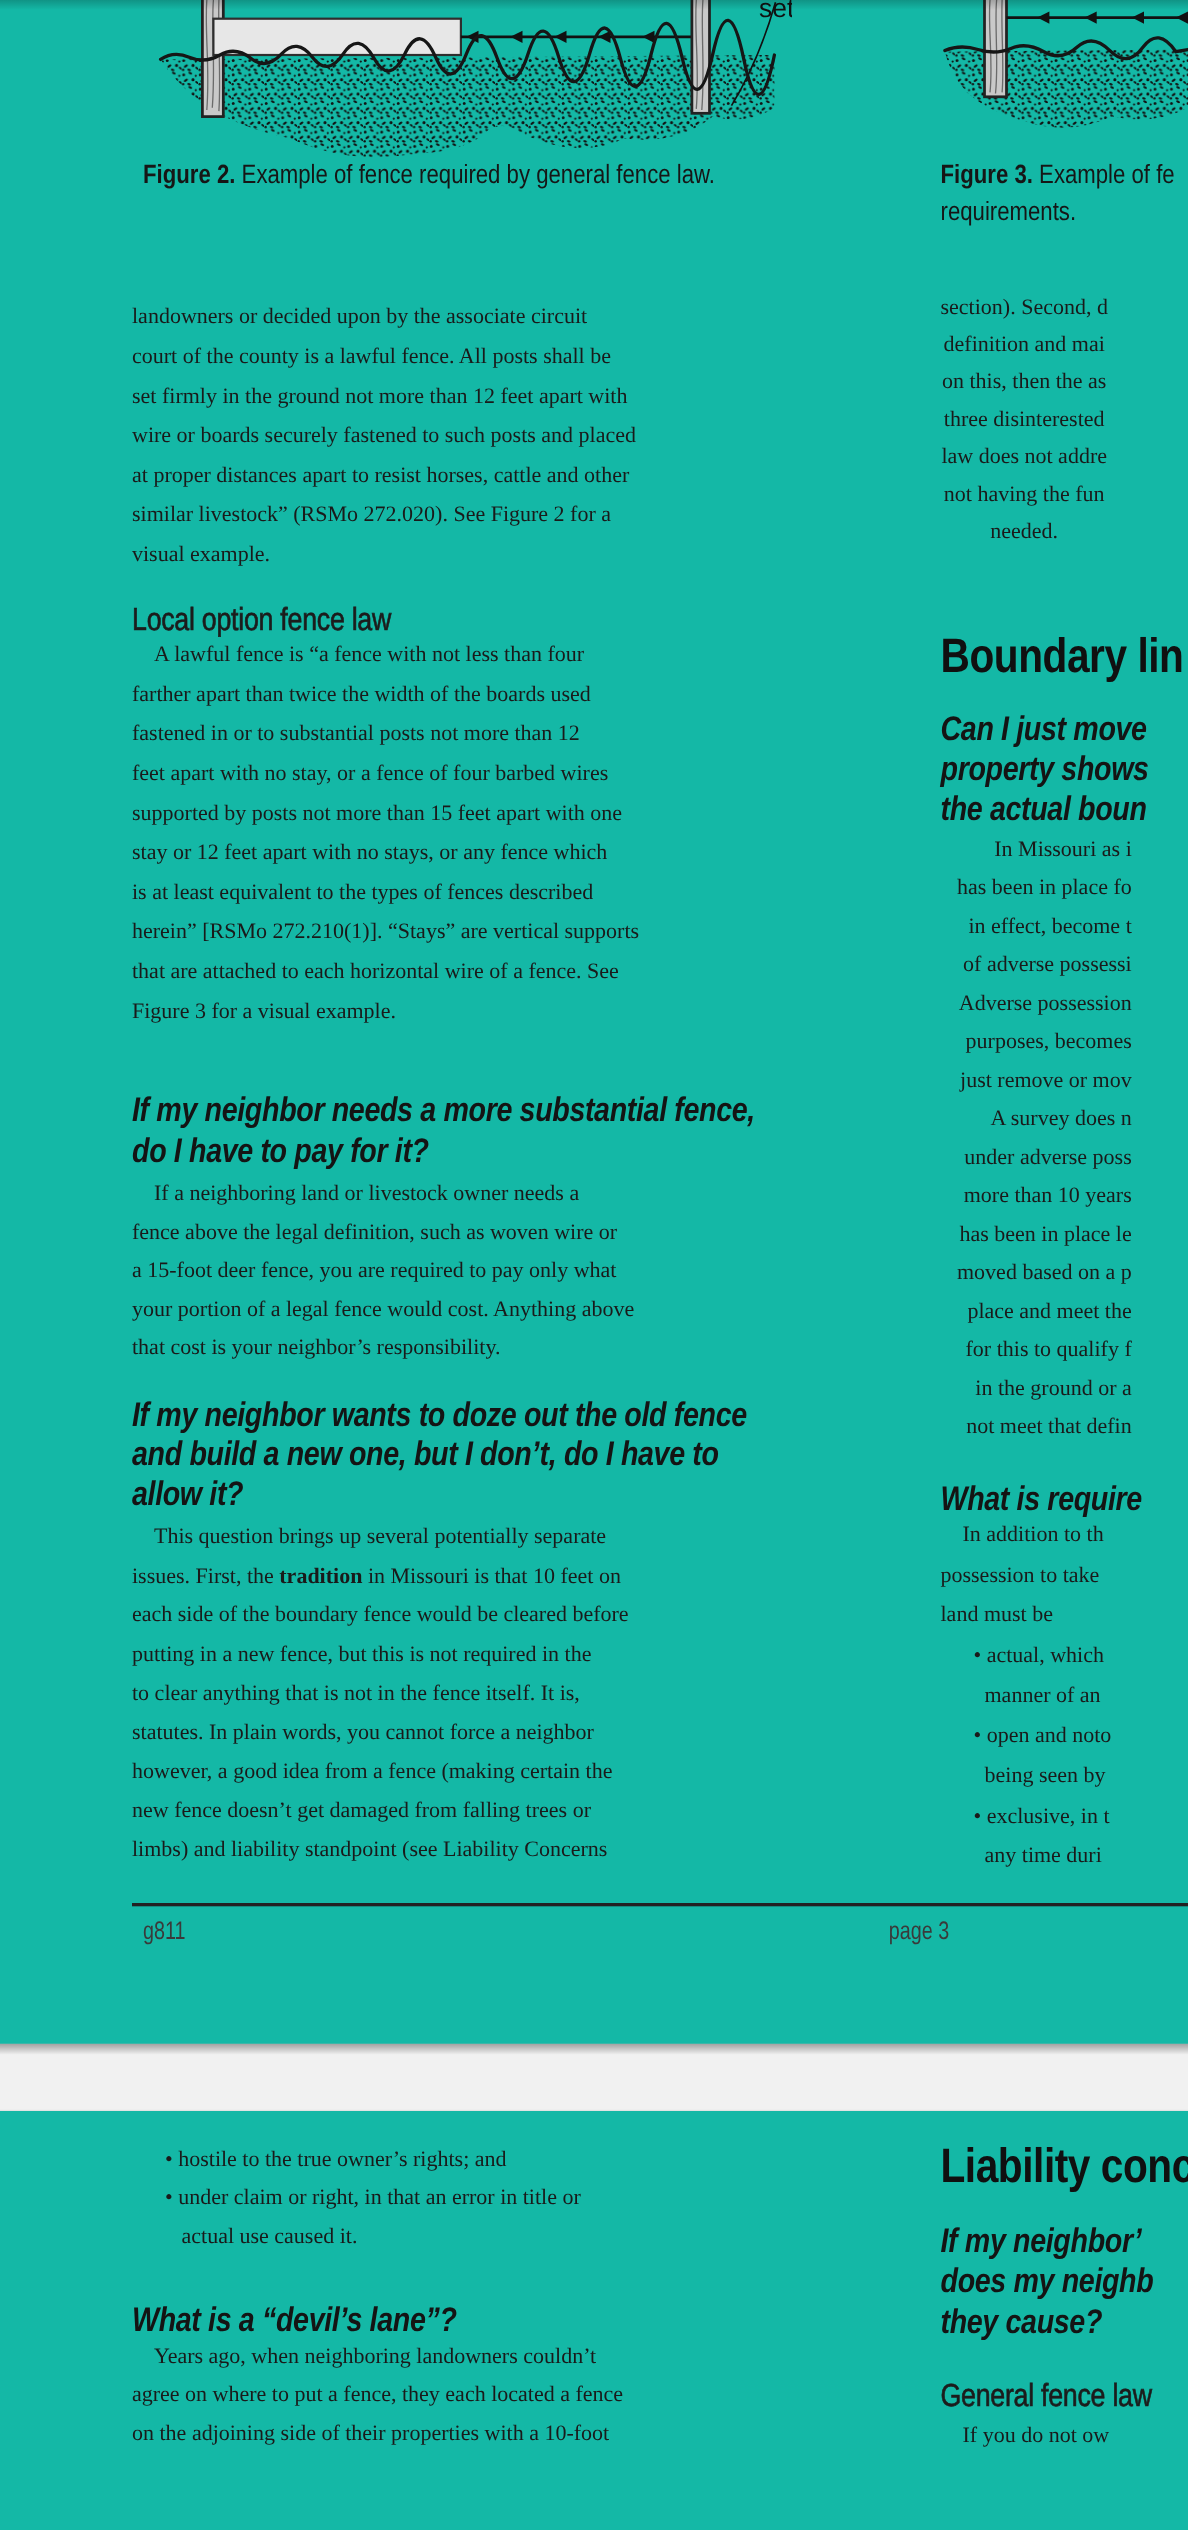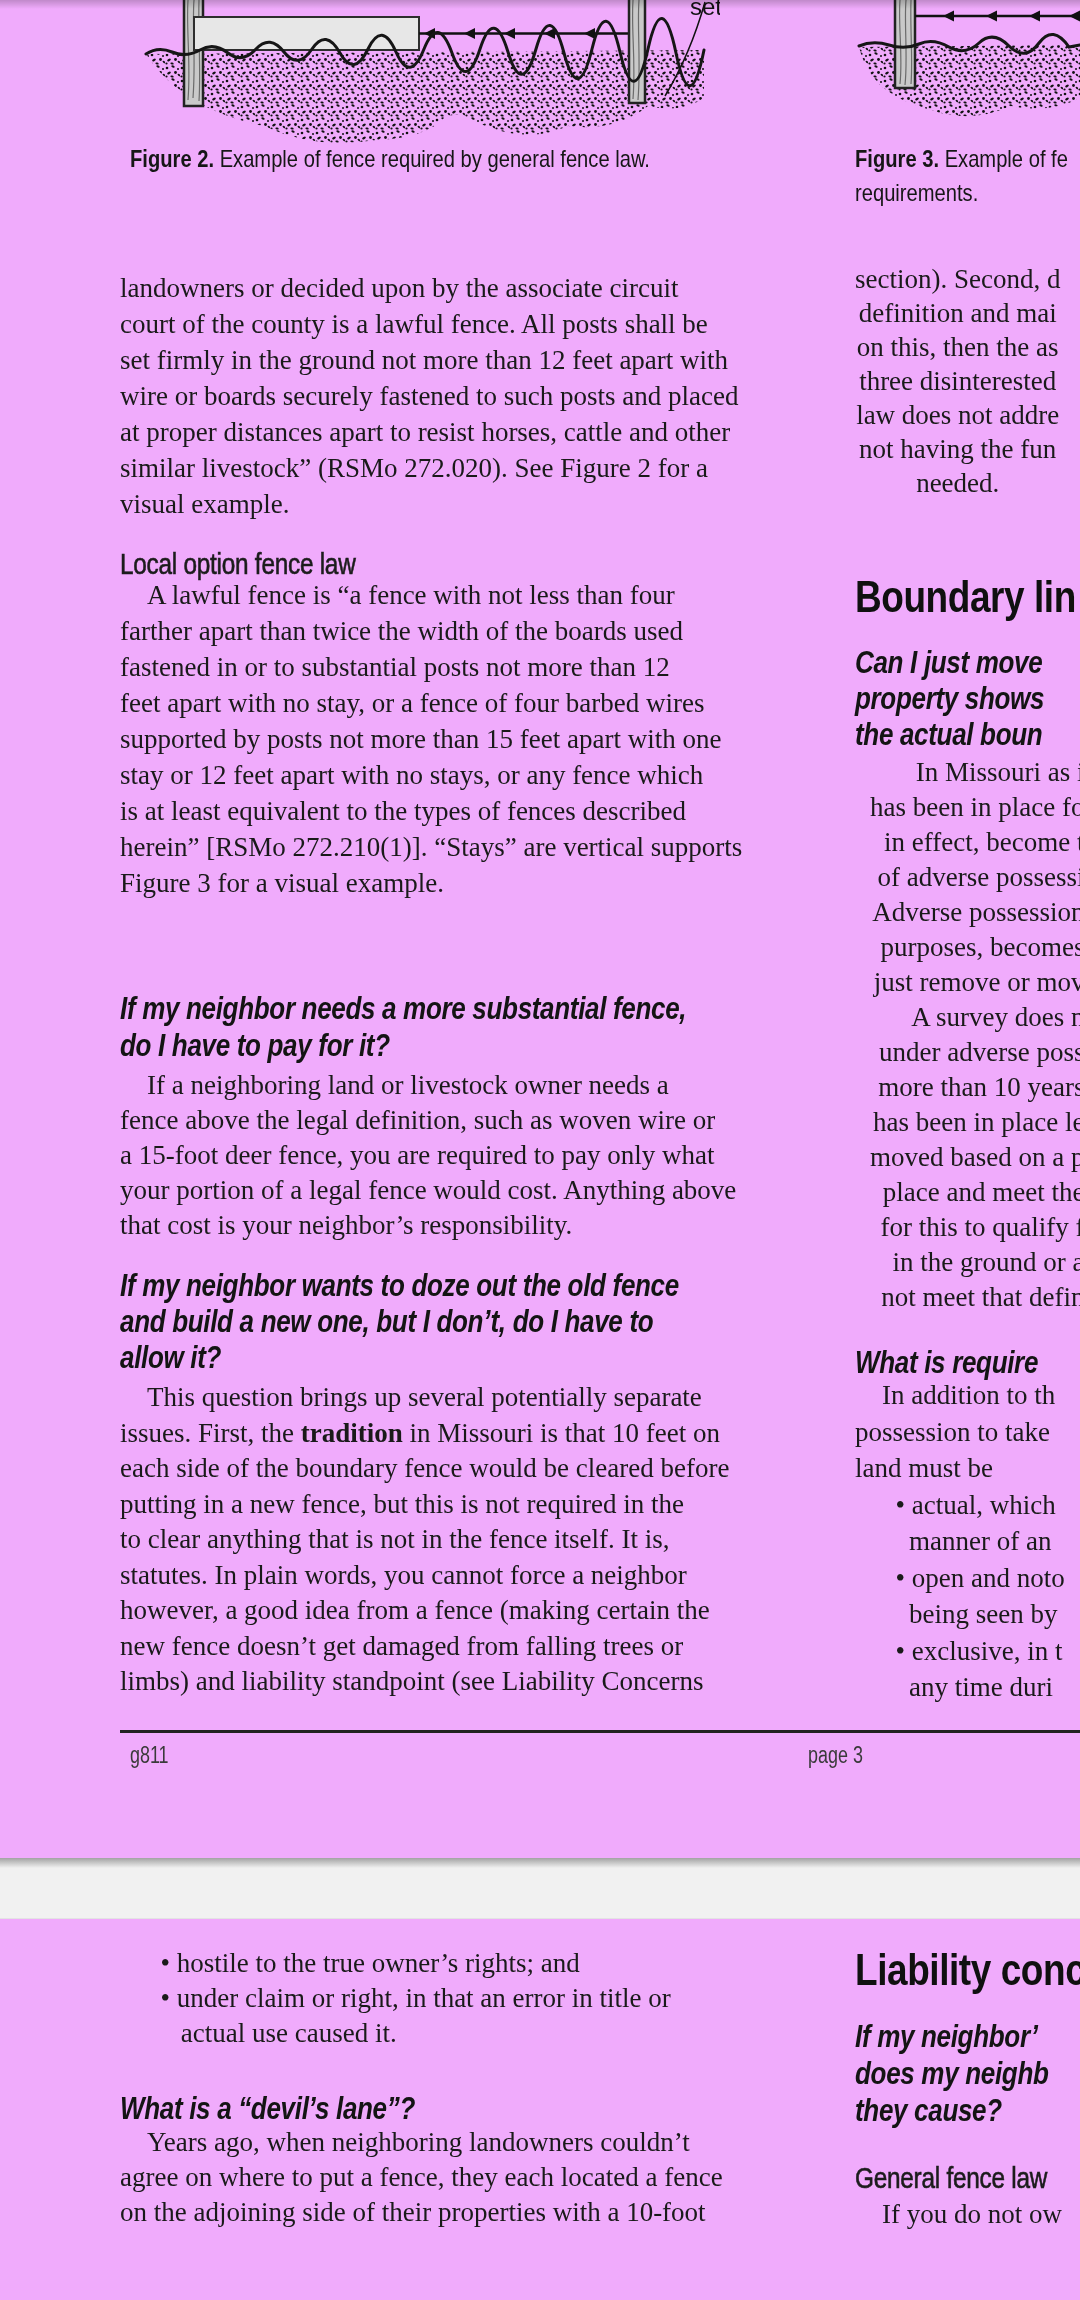--- a/index.html
+++ b/index.html
@@ -1,19 +1,19 @@
 <!DOCTYPE html>
 <html><head>
 <meta charset="utf-8">
 <style>
   html,body{margin:0;padding:0;background:#fff;}
-  #screen{position:relative;width:1080px;height:2300px;overflow:hidden;background:#f0abfc;
+  #screen{position:relative;width:1080px;height:2300px;overflow:hidden;background:#14b8a6;
           font-family:"Liberation Serif",serif;color:#1a1a1a;}
   .abs{position:absolute;}
-  .serif{font-family:"Liberation Serif",serif;font-size:27px;line-height:36px;color:#1a1a1a;}
+  .serif{font-family:"Liberation Serif",serif;font-size:20px;line-height:36px;color:#1a1a1a;}
   .serif .line{white-space:nowrap;}
   .serif b{font-weight:700;}
   .sans{font-family:"Liberation Sans",sans-serif;}
   .cond{transform:scaleX(.84);transform-origin:0 0;white-space:nowrap;}
   .caption{font-size:24px;line-height:34px;color:#161616;}
   .caption b{font-weight:700;}
   .subhead{font-size:29px;line-height:32px;font-weight:400;color:#1c1c1c;
            -webkit-text-stroke:.6px #1c1c1c;letter-spacing:-.3px;}
   .qhead{font-weight:700;font-style:italic;font-size:31px;color:#141414;letter-spacing:-.4px;}
   .qhead .line{white-space:nowrap;}
@@ -121,20 +121,21 @@
 
     <div class="abs serif" style="left:120px;top:577px;line-height:36px;">
         <div class="line">&nbsp;&nbsp;&nbsp;&nbsp;A lawful fence is “a fence with not less than four</div>
         <div class="line">farther apart than twice the width of the boards used</div>
         <div class="line">fastened in or to substantial posts not more than 12</div>
         <div class="line">feet apart with no stay, or a fence of four barbed wires</div>
         <div class="line">supported by posts not more than 15 feet apart with one</div>
         <div class="line">stay or 12 feet apart with no stays, or any fence which</div>
         <div class="line">is at least equivalent to the types of fences described</div>
         <div class="line">herein” [RSMo 272.210(1)]. “Stays” are vertical supports</div>
+        <div class="line">that are attached to each horizontal wire of a fence. See</div>
         <div class="line">Figure 3 for a visual example.</div>
       </div>
 
     <div class="abs sans cond qhead" style="left:120px;top:990px;line-height:37px;">
         <div class="line">If my neighbor needs a more substantial fence,</div>
         <div class="line">do I have to pay for it?</div>
       </div>
 
     <div class="abs serif" style="left:120px;top:1068px;line-height:35px;">
         <div class="line">&nbsp;&nbsp;&nbsp;&nbsp;If a neighboring land or livestock owner needs a</div>

